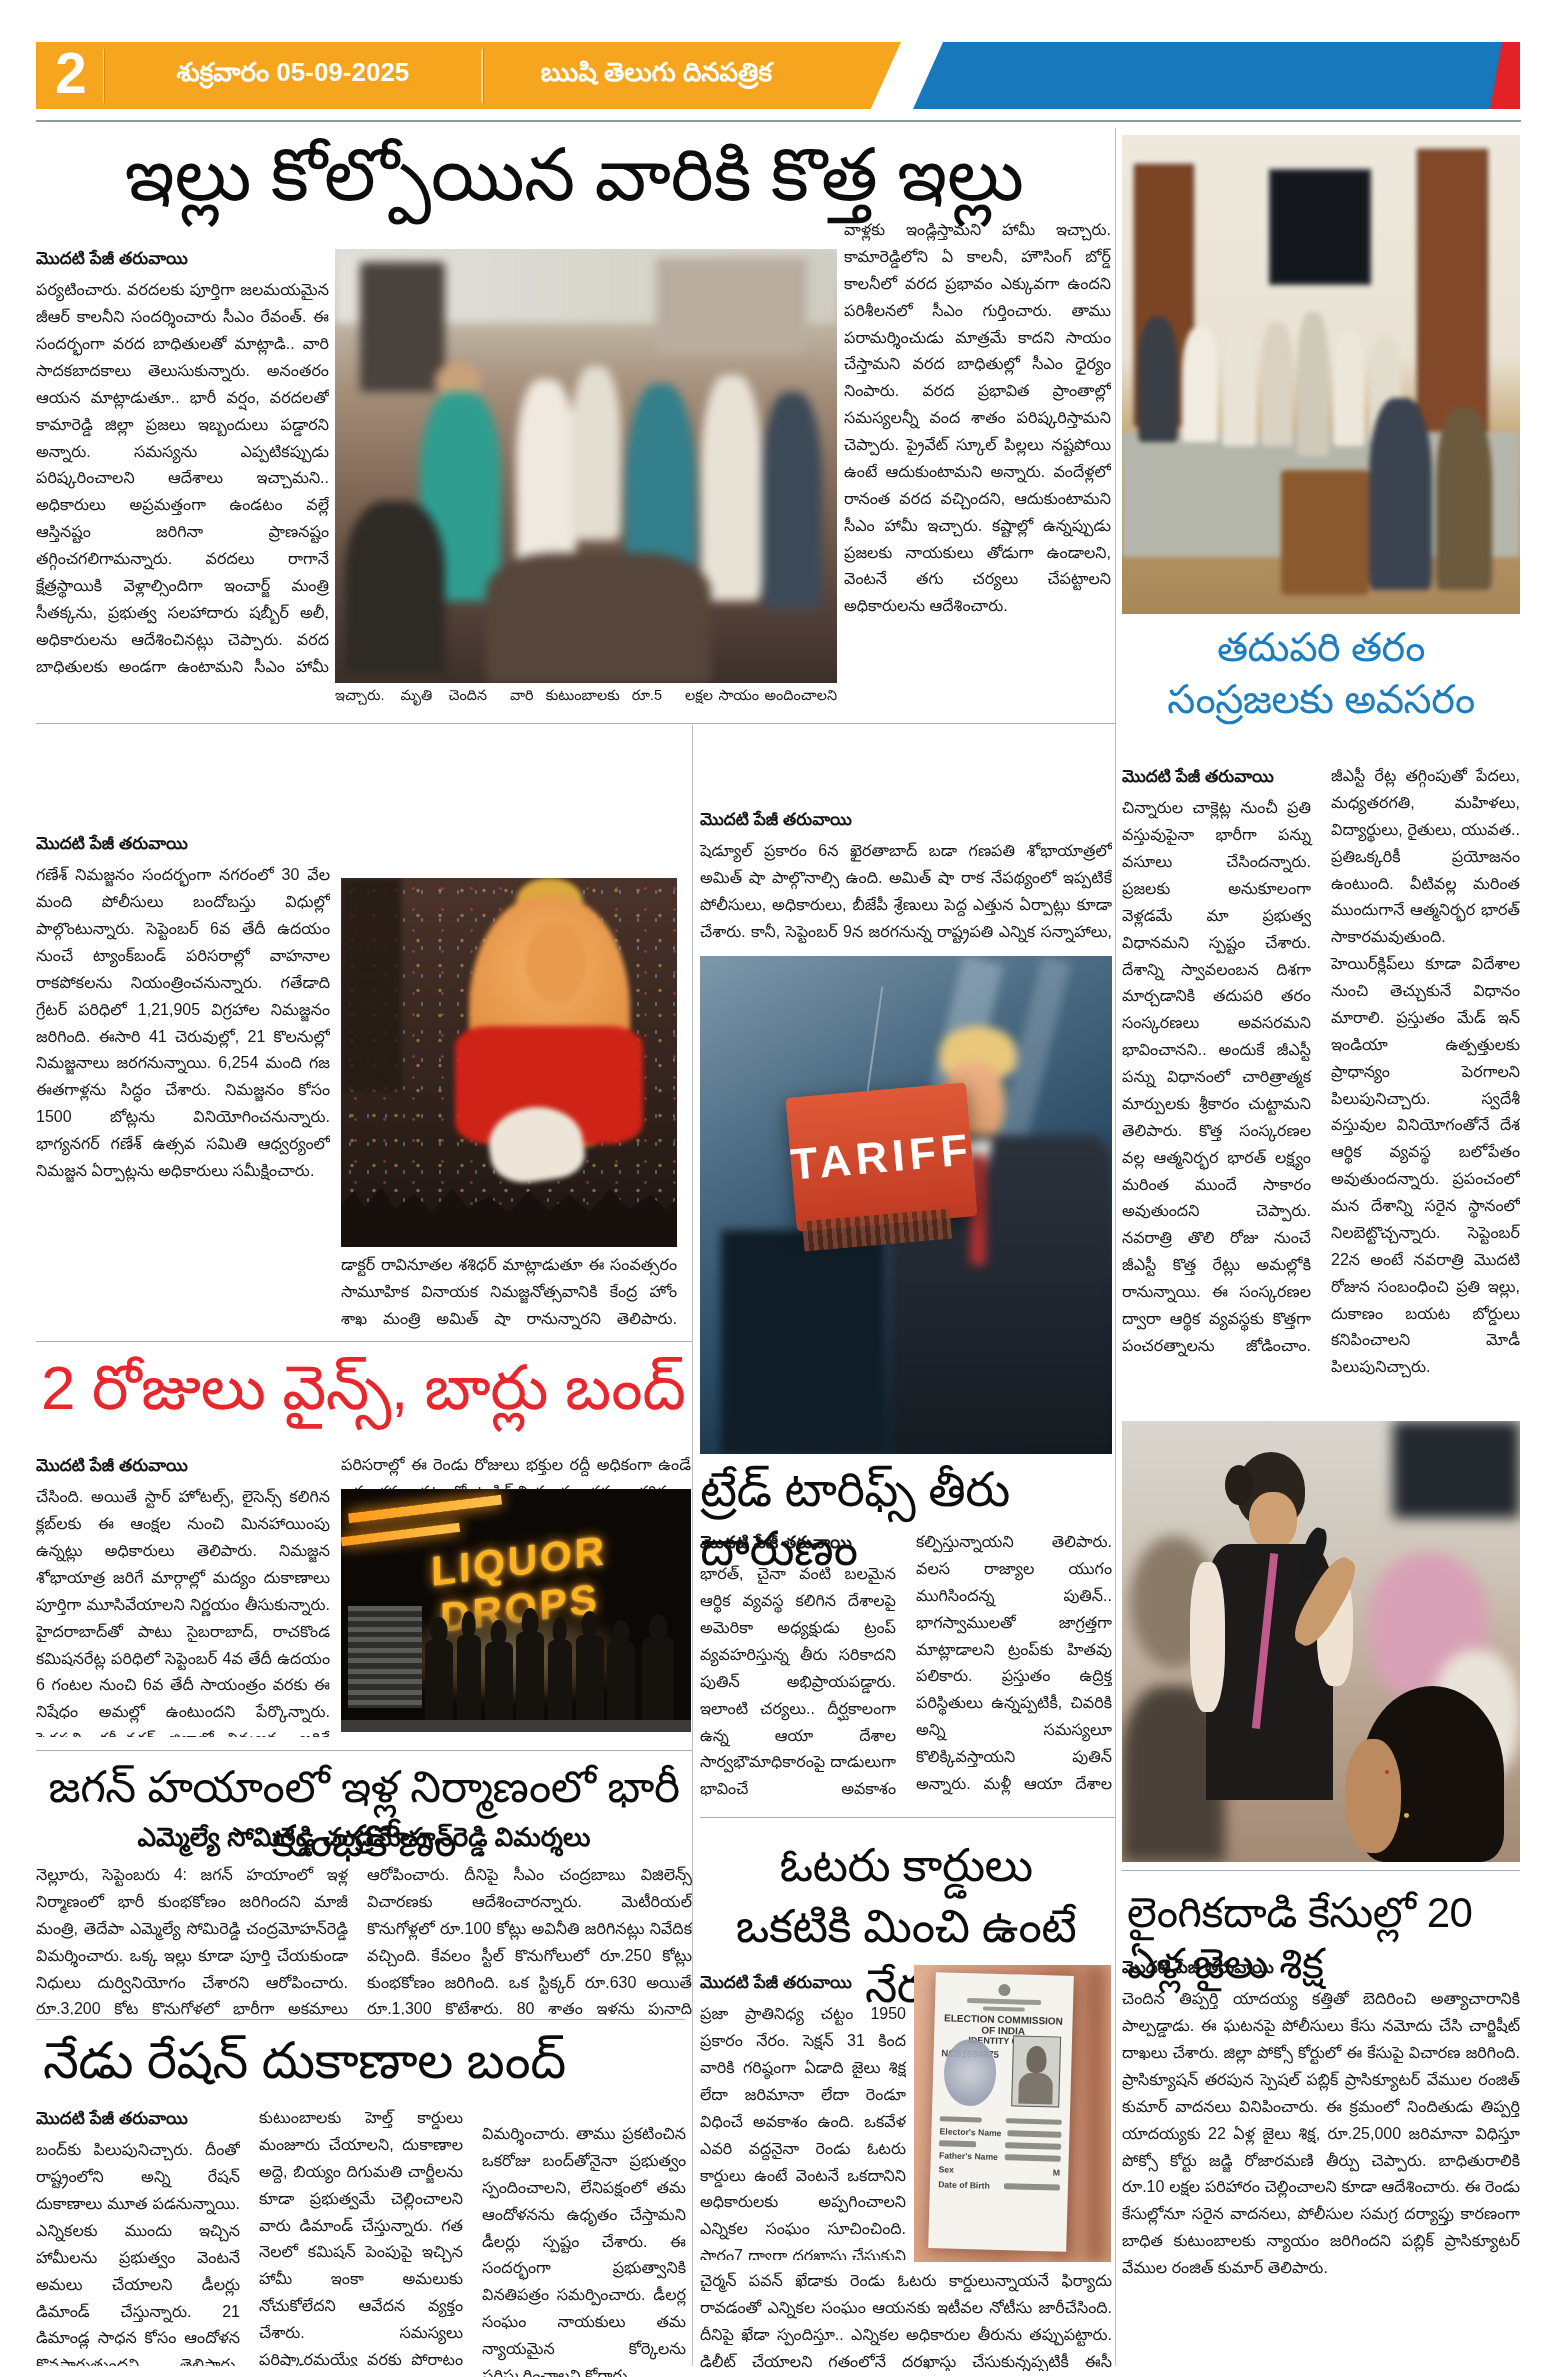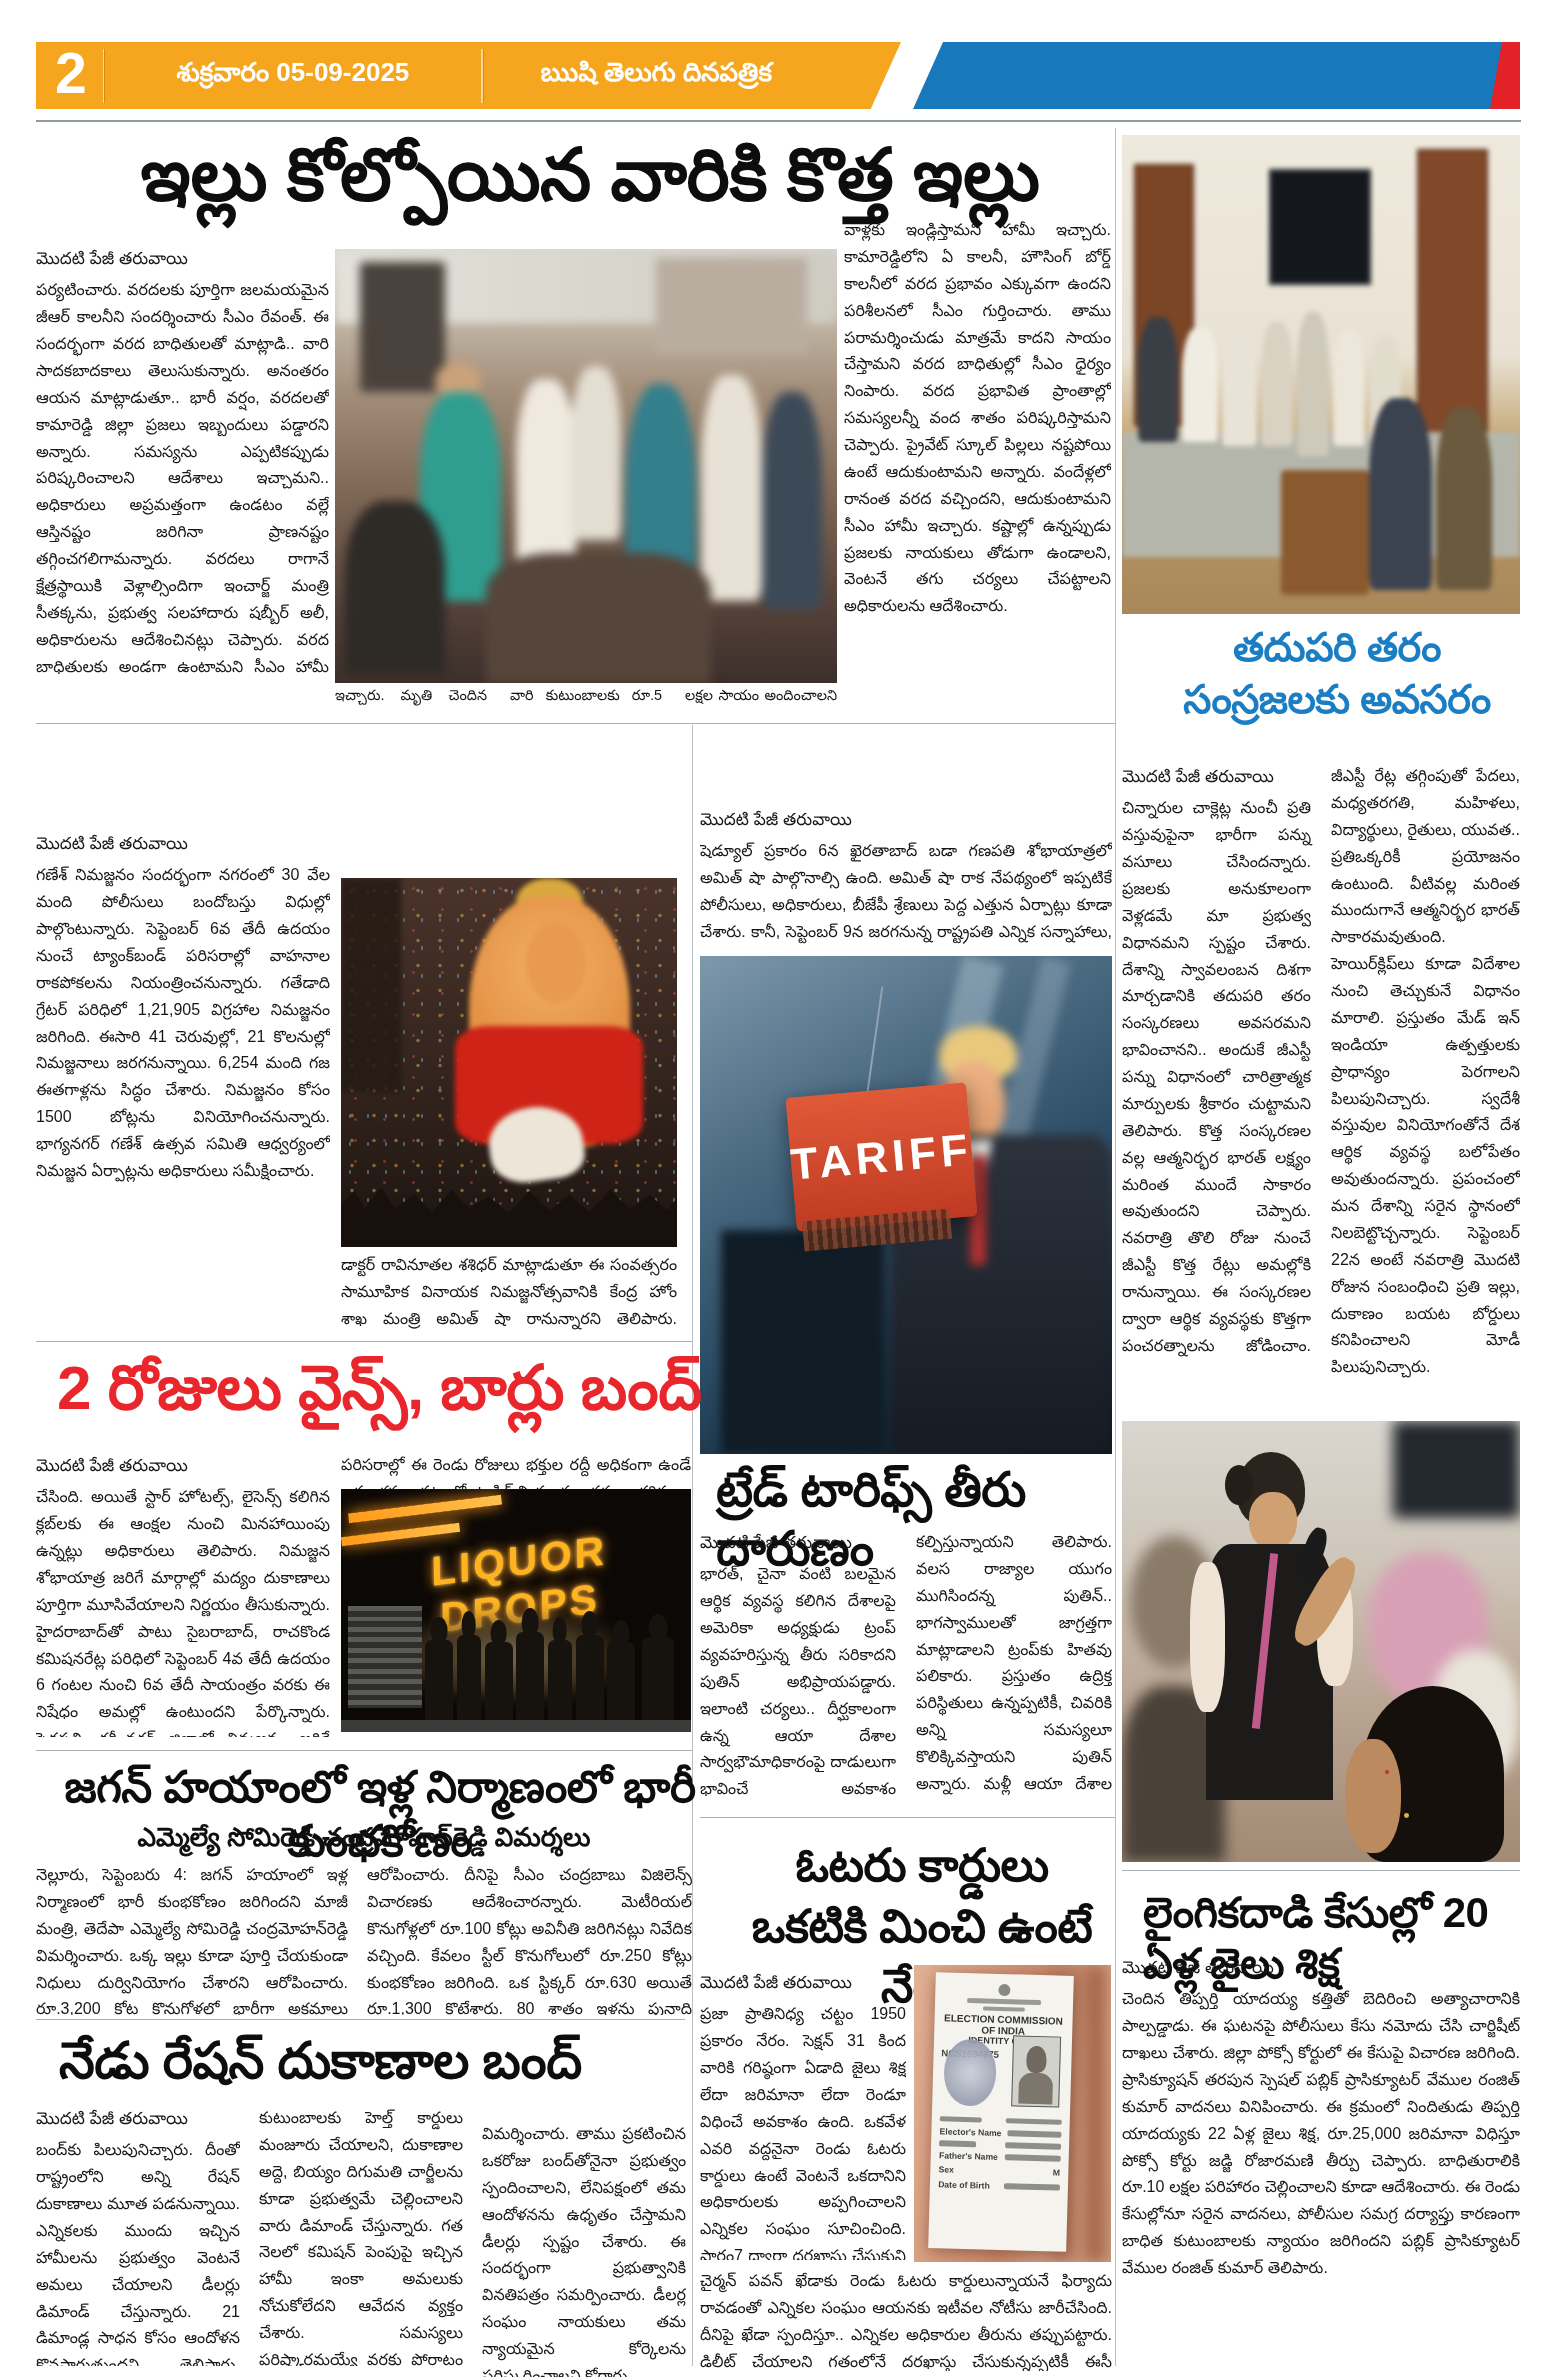--- a/index.html
+++ b/index.html
@@ -14,23 +14,23 @@
   .band-inner{position:absolute;left:0;top:0;height:100%;display:flex;align-items:center;color:#fff;}
   .page-num{font-size:57px;font-weight:bold;padding:0 16.3px 4.8px 19px;line-height:1;}
   .band-div{width:1.4px;height:54px;background:rgba(255,255,255,.55);box-shadow:1px 0 0 rgba(0,0,0,.15);}
   .band-date{font-size:26px;font-weight:bold;padding:0 72px;white-space:nowrap;}
   .band-brand{font-size:26px;font-weight:bold;padding:0 0 0 58px;white-space:nowrap;}
   .top-rule{position:absolute;left:36px;top:120px;width:1485px;height:2.4px;background:#8e9ba1;}
   
   .h-rule{position:absolute;height:1.4px;background:#a7b0b4;}
   .v-rule{position:absolute;width:1.4px;background:#b7bfc3;}
   
-  .headline{position:absolute;font-weight:bold;color:#0d0d0d;line-height:1.22;letter-spacing:-0.5px;margin-left:16px;}
+  .headline{position:absolute;font-weight:normal;color:#0d0d0d;line-height:1.22;letter-spacing:-0.5px;}
   .center{text-align:center;}
-  .lead{font-weight:normal;font-size:17px;display:block;margin-bottom:3.8px;}
+  .lead{font-weight:bold;font-size:17px;display:block;margin-bottom:3.8px;}
   .body-t{font-size:16px;line-height:1.68;text-align:justify;color:#161616;overflow:hidden;}
   .cols2{column-count:2;column-gap:20px;}
   .cols3{column-count:3;column-gap:23px;}
   .subhead{position:absolute;font-weight:bold;font-size:26px;color:#101010;text-align:center;}
   
   .ph{position:absolute;overflow:hidden;background:#9a9a9a;}
   .ph .lay{position:absolute;inset:0;}
   .b{position:absolute;}
   .blur6{filter:blur(2.9px);}
   .blur10{filter:blur(4.8px);}

